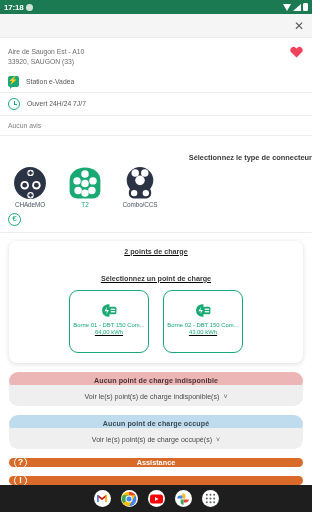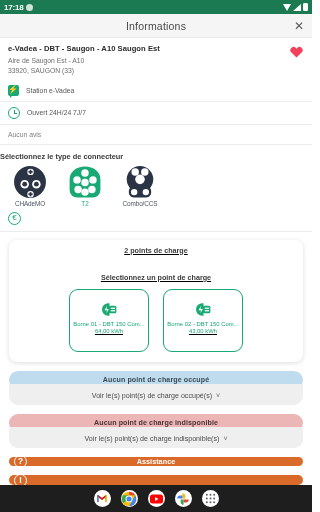--- a/index.html
+++ b/index.html
@@ -76,21 +76,21 @@
     content: ""; position: absolute; left: 50%; top: 2.5px; width: 1px; height: 4px;
     background: #19a974; transform-origin: bottom center;
   }
   .clock-ic::after {
     content: ""; position: absolute; left: 50%; top: 5.5px; width: 3px; height: 1px;
     background: #19a974;
   }
   .avis { font-size: 6.8px; color: #808080; padding: 6px 8px; border-bottom: 1px solid #ececec; }
 
   
-  .conn-title { text-align: left; font-size: 7.4px; font-weight: bold; color: #3a3a3a; padding: 7px 0 2px 0; }
+  .conn-title { text-align: right; font-size: 7.4px; font-weight: bold; color: #3a3a3a; padding: 7px 0 2px 0; margin-top: 10px; }
   .conn-row { display: flex; gap: 3px; padding: 2px 4px 0 4px; }
   .conn-item { width: 52px; display: flex; flex-direction: column; align-items: center; cursor: pointer; }
   .conn-ico { width: 34px; height: 34px; display: block; }
   .conn-label { font-size: 6.4px; margin-top: 1px; letter-spacing: -0.1px; }
   .lbl-dark { color: #4b5563; }
   .lbl-green { color: #19a974; }
 
   .euro-row { padding: 5px 8px 6px 8px; border-bottom: 1px solid #ececec; }
   .euro-ic {
     width: 13px; height: 13px; border-radius: 50%; border: 1.1px solid #19a974;
@@ -165,28 +165,26 @@
       <span class="ic-appicon"></span>
     </div>
     <div class="sb-right">
       <span class="ic-wifi"></span>
       <span class="ic-signal"></span>
       <span class="ic-batt"></span>
     </div>
   </div>
 
   <div class="header">
-    <span class="header-title">Informations</span>
     <span class="header-close">✕</span>
   </div>
 
   <div class="body">
 
     <div class="info-block">
-      <div class="poi-title">e-Vadea - DBT - Saugon - A10 Saugon Est</div>
       <div class="poi-addr">
         <div>Aire de Saugon Est - A10</div>
         <div>33920, SAUGON (33)</div>
       </div>
       <svg class="heart" viewBox="0 0 24 22">
         <path d="M12 21.3 2.6 11.9a5.8 5.8 0 1 1 8.2-8.2l1.2 1.2 1.2-1.2a5.8 5.8 0 1 1 8.2 8.2z" fill="#f2415a"></path>
       </svg>
     </div>
 
     <div class="row-line">
@@ -282,31 +280,31 @@
             <rect x="17" y="13" width="7" height="2" fill="#fff"></rect>
           </svg>
           <div class="cp-name">Borne 02 - DBT 150 Com...</div>
           <div class="cp-kwh">43,00 kWh</div>
         </div>
 
       </div>
     </div>
 
     <div class="strip-group">
+      <div class="strip-head red">Aucun point de charge indisponible</div>
+      <div class="strip-sub">
+        <span>Voir le(s) point(s) de charge indisponible(s)</span>
+        <span class="chev">˅</span>
+      </div>
+    </div>
+
+    <div class="strip-group">
       <div class="strip-head blue">Aucun point de charge occupé</div>
       <div class="strip-sub">
         <span>Voir le(s) point(s) de charge occupé(s)</span>
-        <span class="chev">˅</span>
-      </div>
-    </div>
-
-    <div class="strip-group">
-      <div class="strip-head red">Aucun point de charge indisponible</div>
-      <div class="strip-sub">
-        <span>Voir le(s) point(s) de charge indisponible(s)</span>
         <span class="chev">˅</span>
       </div>
     </div>
 
     <div class="obtn">
       <span class="obtn-ic">?</span>
       <span class="obtn-lbl">Assistance</span>
     </div>
 
     <div class="obtn">

